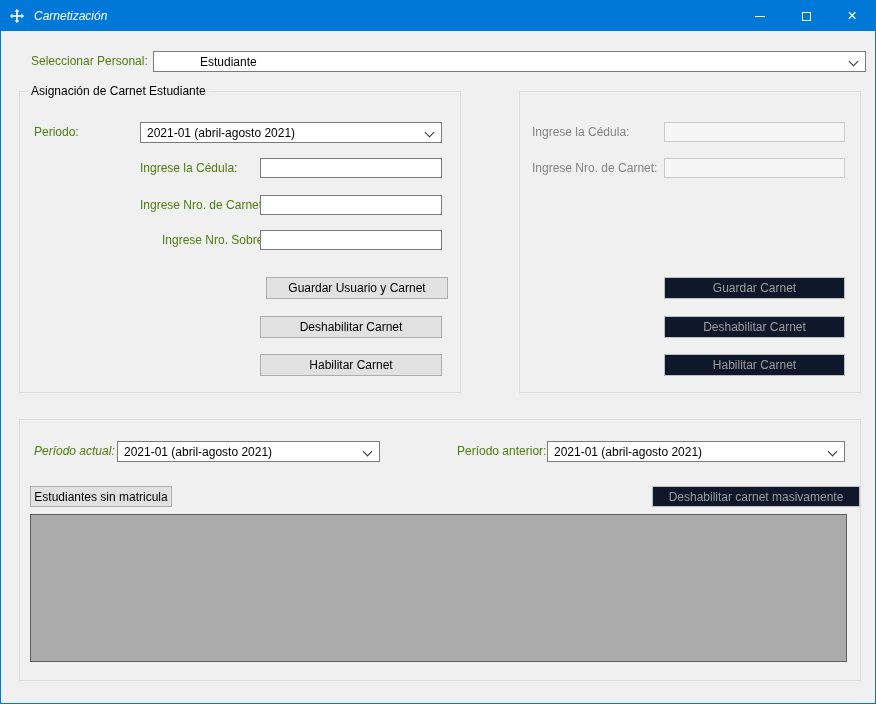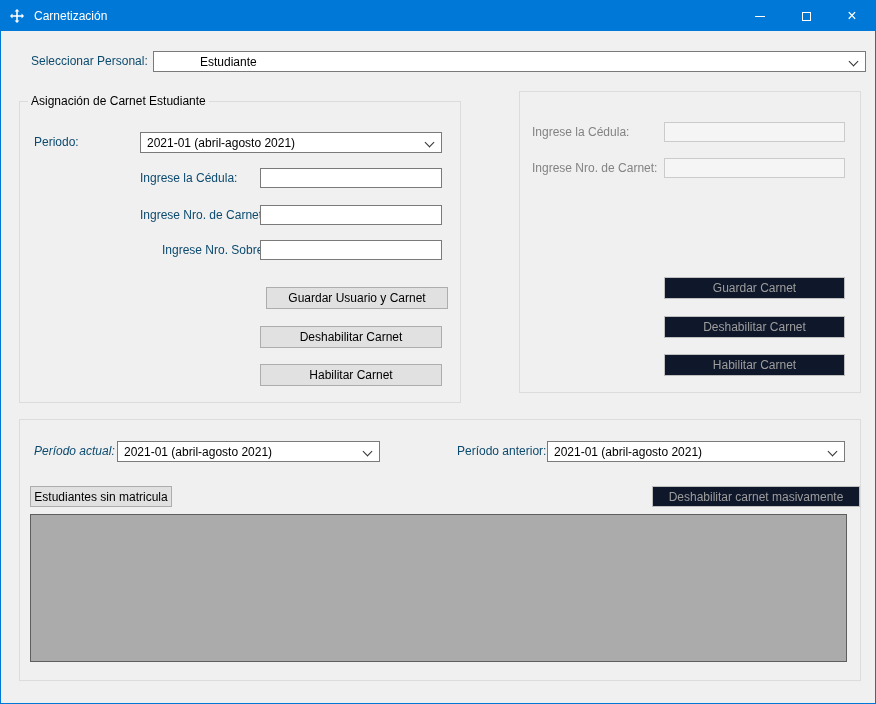--- a/index.html
+++ b/index.html
@@ -13,35 +13,35 @@
   .window {
     position:relative;
     width:876px; height:704px;
     background:#f0f0f0;
     border:1px solid #0078d7;
   }
   
   .titlebar {
     position:absolute; top:0; left:0; right:0; height:30px;
     background:#0078d7;
-    display:flex; align-items:center;
+    display:flex; align-items:center;font-style:italic;
   }
   .app-icon { margin-left:9px; width:16px; height:16px; display:flex; align-items:center; }
   .title-text { color:#ffffff; font-size:12px; margin-left:8px; white-space:nowrap; }
   .win-controls { margin-left:auto; display:flex; height:100%; }
   .win-btn {
     width:46px; height:100%;
     display:flex; align-items:center; justify-content:center;
     color:#ffffff; cursor:default;
   }
   .glyph-min { width:10px; height:1px; background:#ffffff; display:block; }
   .glyph-max { width:9px; height:9px; border:1px solid #ffffff; display:block; }
   .glyph-close { font-size:16px; line-height:1; }
   
-  .lbl { position:absolute; color:#0c4a6e; white-space:nowrap; }
+  .lbl { position:absolute; color:#4d7c0f; white-space:nowrap; }
   .lbl.disabled { color:#838383; }
   .combo {
     position:absolute; height:21px;
     background:#ffffff;
     border:1px solid #7a7a7a;
     display:flex; align-items:center;
     padding:0 24px 0 6px;
     cursor:default; white-space:nowrap; overflow:hidden;
   }
   .combo-arrow {
@@ -115,21 +115,21 @@
         </div>
     </div>
   </div>
 
   <span class="lbl" style="left:30px; top:50px; line-height:21px;">Seleccionar Personal:</span>
   <div class="combo" style="left:152px; top:50px; width:713px;padding-left:46px;">
     <span>Estudiante</span>
     <span class="combo-arrow"></span>
   </div>
 
-  <div class="groupbox" style="left:18px; top:100px; width:442px; height:302px;">
+  <div class="groupbox" style="left:18px; top:90px; width:442px; height:302px;">
     <span class="groupbox-title">Asignación de Carnet Estudiante</span>
 
     <span class="lbl" style="left:14px; top:30px; line-height:21px;">Periodo:</span>
     <div class="combo" style="left:120px; top:30px; width:302px;">
       <span>2021-01 (abril-agosto 2021)</span>
       <span class="combo-arrow"></span>
     </div>
 
     <span class="lbl" style="left:120px; top:66px; line-height:20px;">Ingrese la Cédula:</span>
     <input class="textbox" style="left: 240px; top: 66px; width: 182px;">

